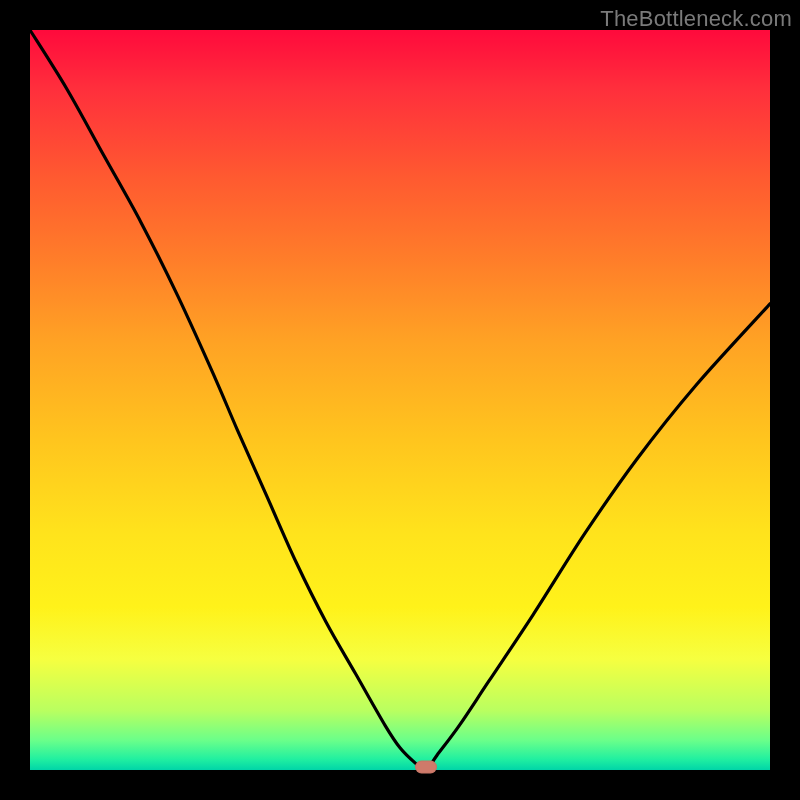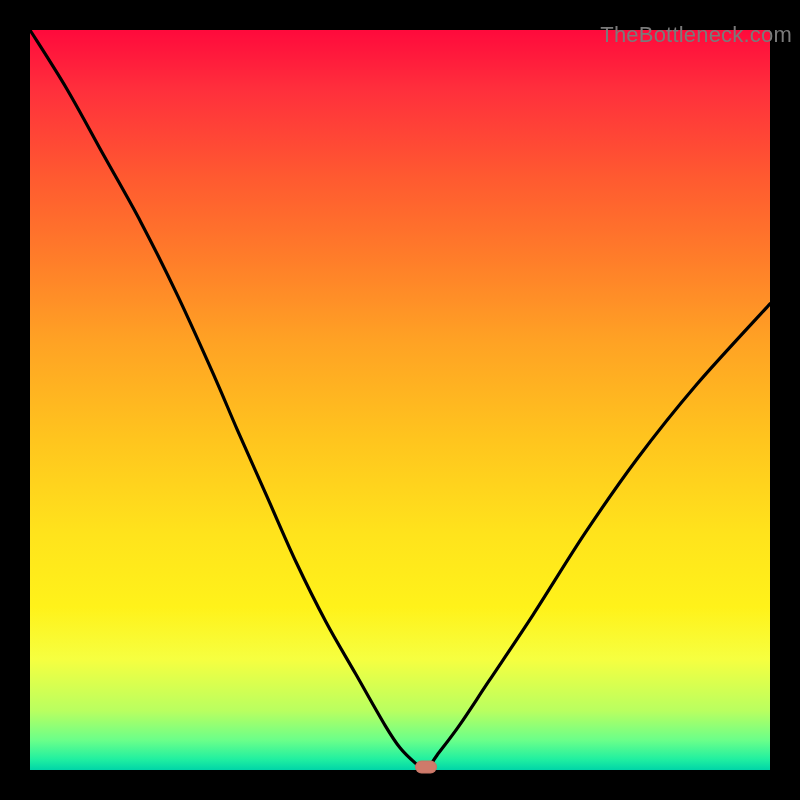--- a/index.html
+++ b/index.html
@@ -35,21 +35,21 @@
       #fff21a 78%,
       #f6ff40 85%,
       #b9ff60 92%,
       #6aff8a 96%,
       #22f0a0 98.5%,
       #00d5a8 100%
     );
   }
   .watermark {
     position: absolute;
-    top: 22px;
+    top: 6px;
     right: 8px;
     color: #7a7a7a;
     font-size: 22px;
     letter-spacing: 0.2px;
     user-select: none;
   }
   svg.curve {
     position: absolute;
     left: 0;
     top: 0;

